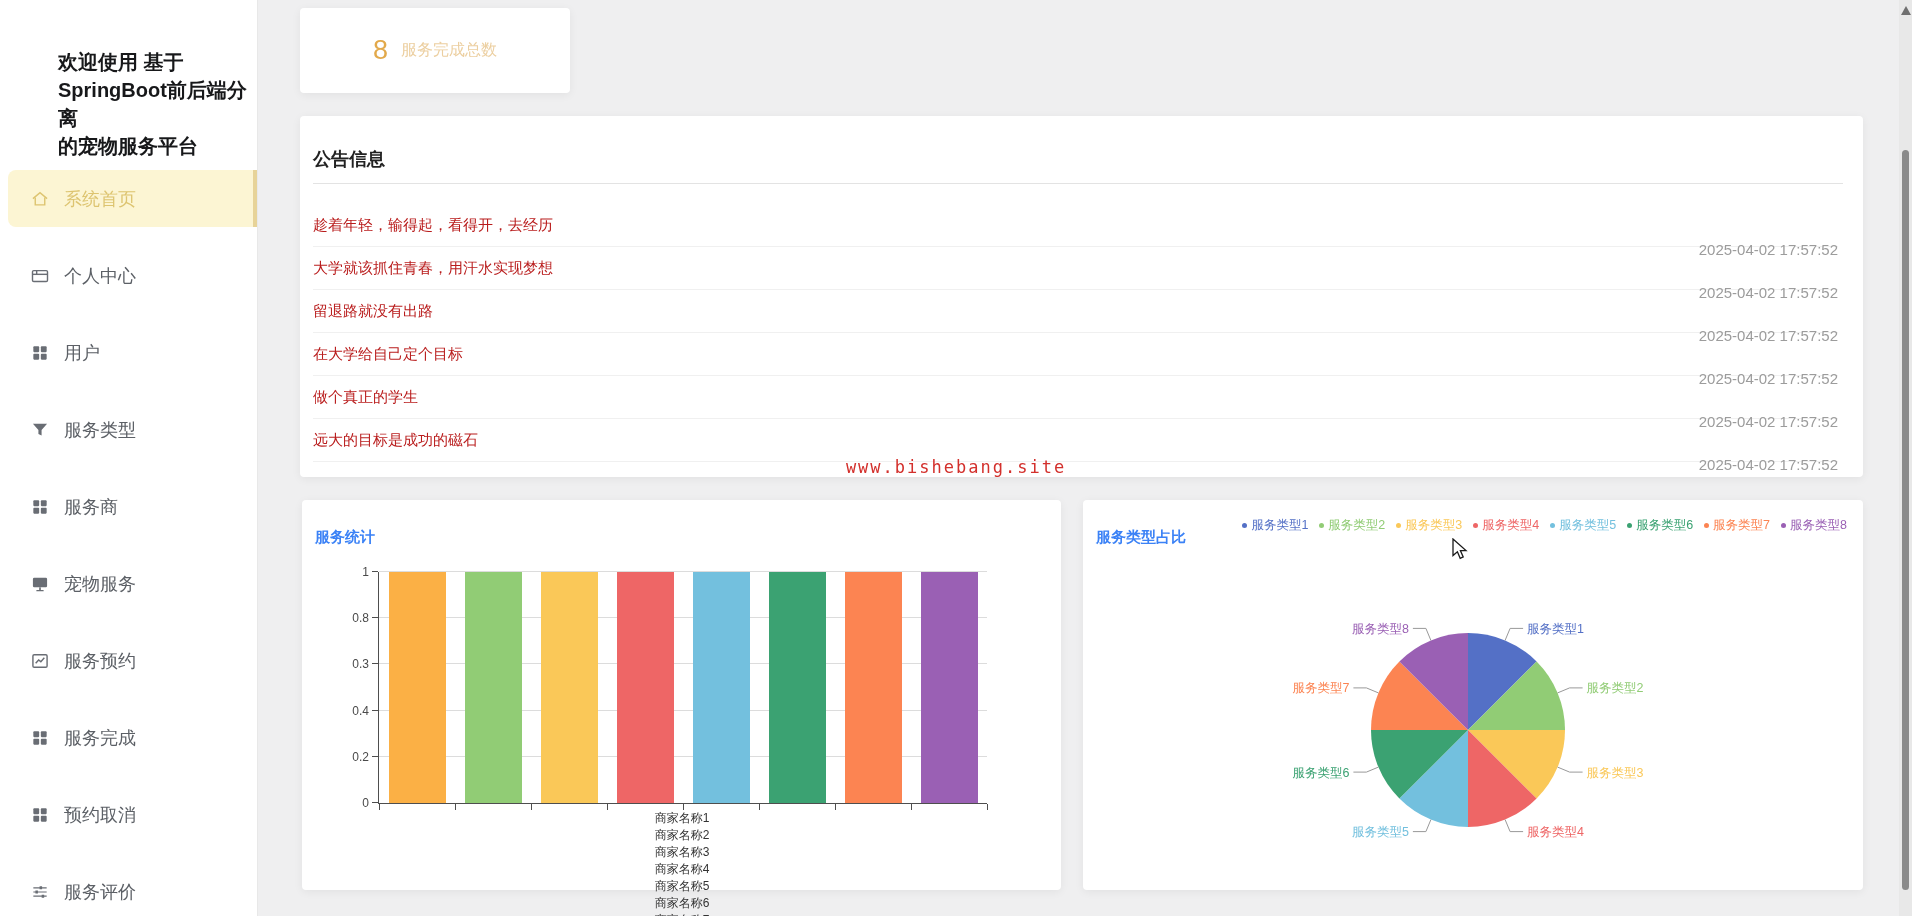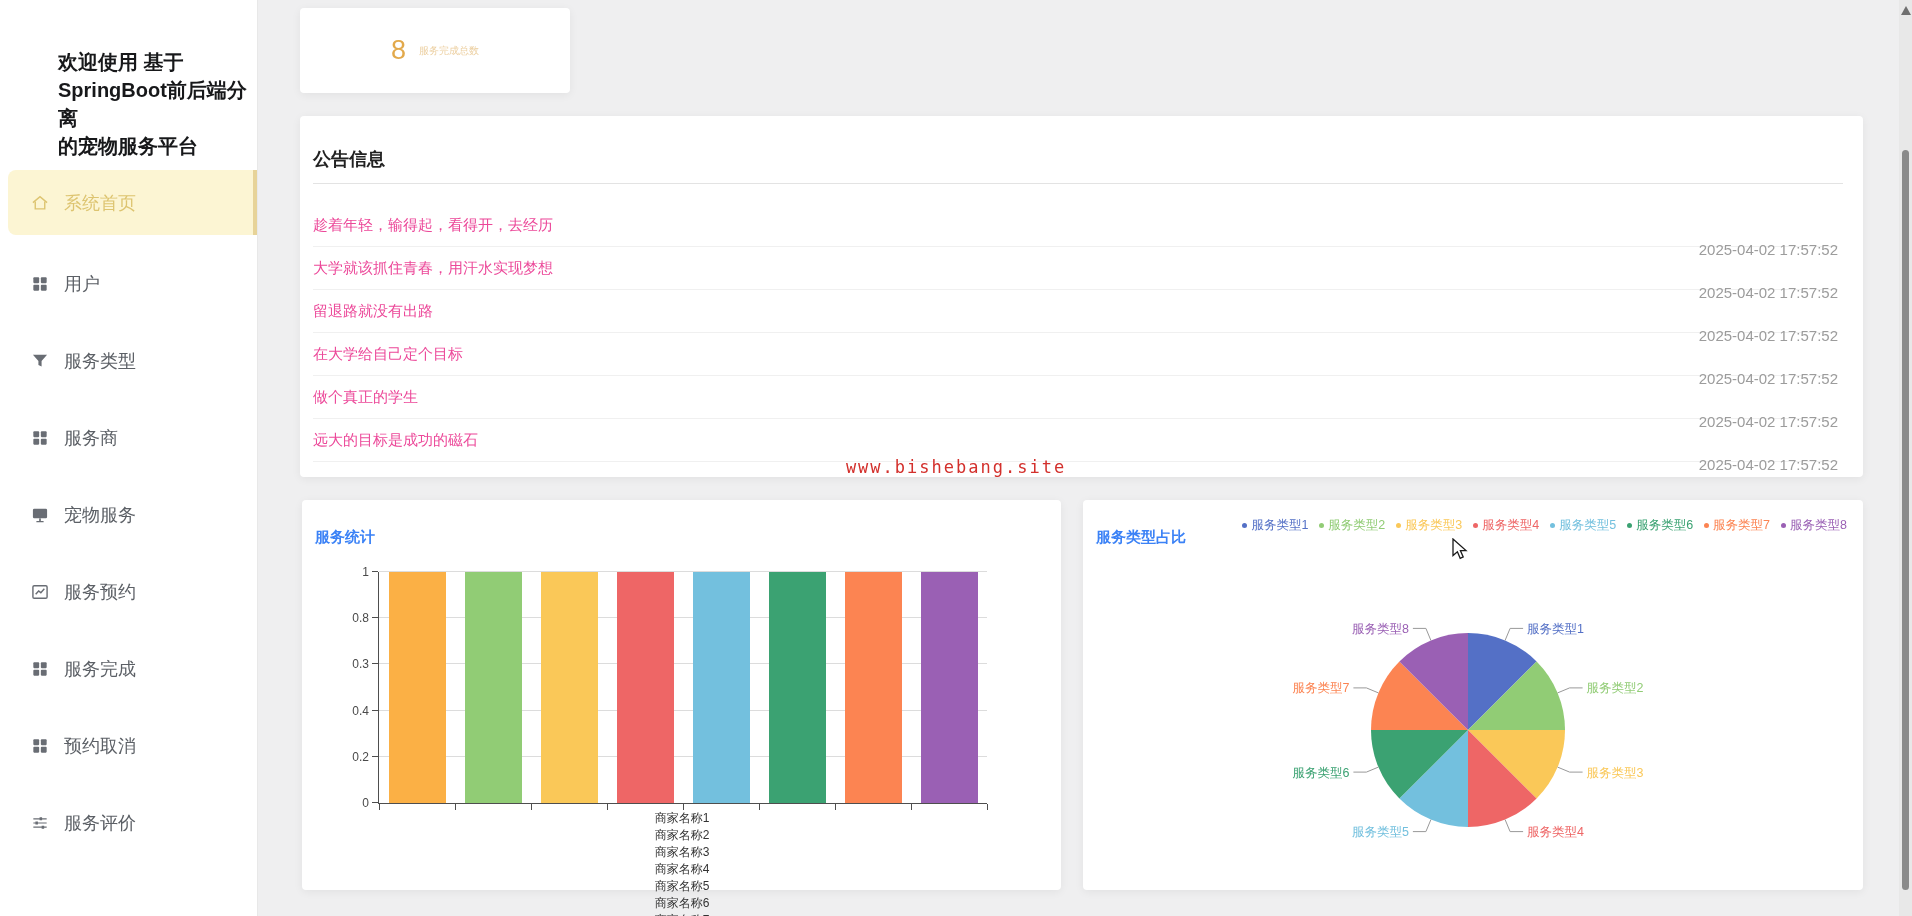--- a/index.html
+++ b/index.html
@@ -8,36 +8,36 @@
   
   .sidebar{position:absolute;left:0;top:0;width:258px;height:916px;background:#fff;
            border-right:1px solid #e8e8e8;box-sizing:border-box;}
   .side-title{position:absolute;left:26px;top:48px;width:206px;font-size:20px;font-weight:bold;
               color:#17181a;line-height:28px;margin-left:32px;}
   .menu{position:absolute;left:0;top:160px;right:0;}
   .mi{height:77px;display:flex;align-items:center;gap:14px;padding-left:30px;
       color:#5c6066;font-size:18px;cursor:pointer;box-sizing:border-box;}
   .mi .mic{width:20px;height:20px;display:inline-flex;color:#696d74;flex:0 0 auto;}
   .mi .mic svg{width:100%;height:100%;}
-  .mi.active{height:65px;margin:10px 0 10px 8px;background:#fcf5d3;border-right:4px solid #e7d398;
+  .mi.active{height:57px;margin:10px 0 10px 8px;background:#fcf5d3;border-right:4px solid #e7d398;
              border-radius:8px 0 0 8px;padding-left:22px;color:#ddc470;}
   .mi.active .mic{color:#ddc470;}
   
   .card{position:absolute;background:#fff;border-radius:4px;box-shadow:0 2px 10px rgba(0,0,0,.06);}
   .stat-card{left:300px;top:8px;width:270px;height:85px;display:flex;align-items:center;
              justify-content:center;gap:13px;}
   .stat-value{font-size:27px;color:#e2a94b;}
-  .stat-label{font-size:10px;color:#eccfa0;}
+  .stat-label{font-size:16px;color:#eccfa0;}
   .ann-card{left:300px;top:116px;width:1563px;height:361px;}
   .ann-title{position:absolute;left:13px;top:31px;font-size:18px;font-weight:bold;color:#222;}
   .ann-sep{position:absolute;left:13px;right:20px;top:67px;height:1px;background:#e3e3e3;}
   .ann-rows{position:absolute;left:13px;right:25px;top:88px;}
   .ann-row{height:42px;display:flex;align-items:center;justify-content:space-between;
            border-bottom:1px solid #f0f0f0;font-size:15px;}
-  .ann-text{color:#ec4899;}
+  .ann-text{color:#b91c1c;}
   .ann-time{color:#9c9c9c;margin-top:48px;}
   .watermark{position:absolute;left:956px;top:457px;transform:translateX(-50%);color:#d3302c;
              font-family:"DejaVu Sans Mono",monospace;font-size:17px;letter-spacing:2px;white-space:nowrap;}
   
   .bar-card{left:302px;top:500px;width:759px;height:390px;}
   .chart-title{position:absolute;left:13px;top:28px;font-size:15px;font-weight:bold;color:#3b82f6;}
   #bar-plot{position:absolute;left:76px;top:72px;width:608px;height:231px;
             border-left:1px solid #4e4e4e;border-bottom:1px solid #4e4e4e;box-sizing:content-box;}
   .gridline{position:absolute;left:0;right:0;height:1px;background:#dcdcdc;}
   .ytick{position:absolute;right:calc(100% + 10px);transform:translateY(50%);
@@ -76,20 +76,30 @@
     </div>
     <nav class="menu" id="menu">
         <div class="mi active">
           <span class="mic">
             <svg viewBox="0 0 24 24" fill="none" stroke="currentColor" stroke-width="1.7">
               <path d="M3.5 11.5 12 4.5l8.5 7"></path>
               <path d="M6.3 10.3V19h11.4v-8.7"></path>
             </svg>
           </span>
           <span class="mil">系统首页</span>
+        </div>
+        <div class="mi">
+          <span class="mic">
+            <svg viewBox="0 0 24 24" fill="none" stroke="currentColor" stroke-width="1.7">
+              <rect x="3" y="5.5" width="18" height="13" rx="1.5"></rect>
+              <path d="M3 10h18"></path>
+              <path d="M8 5.5V10"></path>
+            </svg>
+          </span>
+          <span class="mil">个人中心</span>
         </div>
         <div class="mi">
           <span class="mic">
             <svg viewBox="0 0 24 24" fill="currentColor">
               <rect x="4" y="4" width="7" height="7" rx="1"></rect>
               <rect x="13" y="4" width="7" height="7" rx="1"></rect>
               <rect x="4" y="13" width="7" height="7" rx="1"></rect>
               <rect x="13" y="13" width="7" height="7" rx="1"></rect>
             </svg>
           </span>

